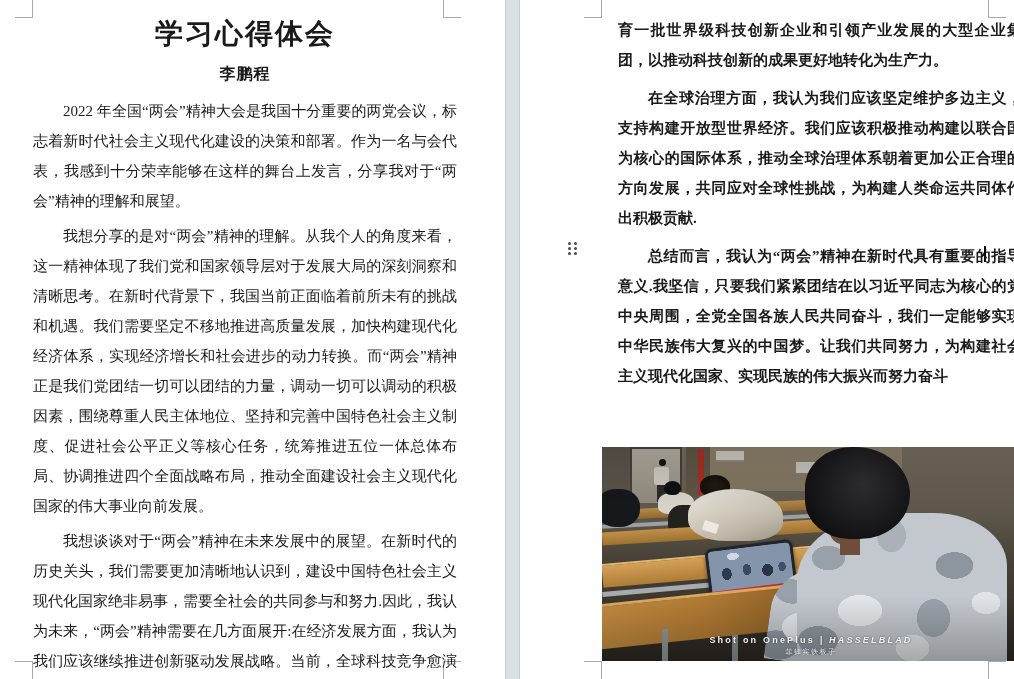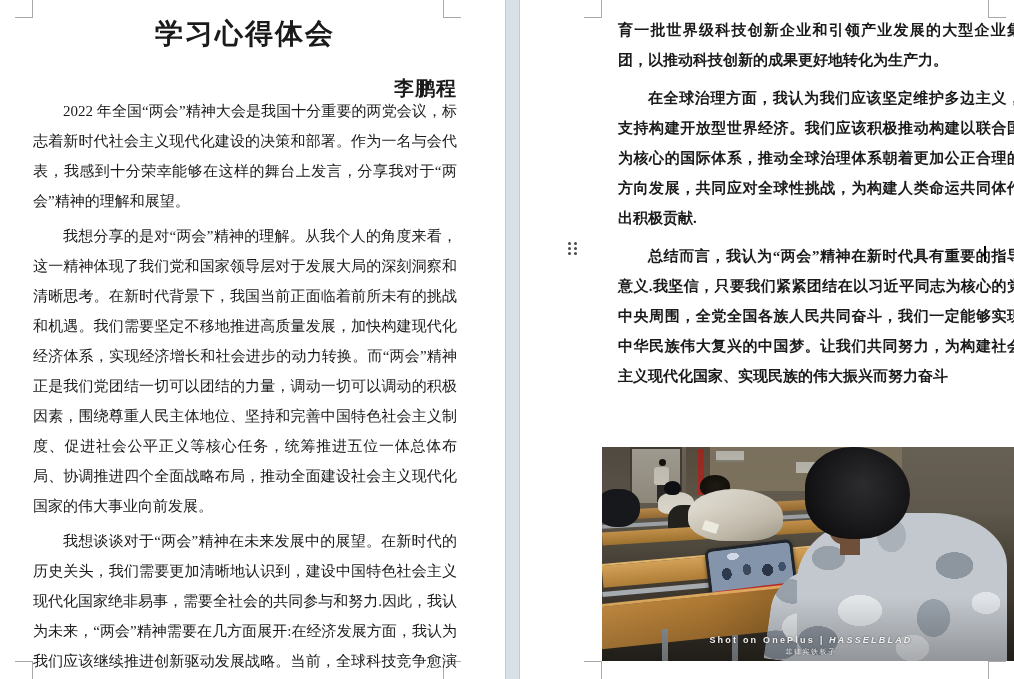--- a/index.html
+++ b/index.html
@@ -11,22 +11,22 @@
   .gap{position:absolute;top:0;left:505px;width:15px;height:679px;background:#d9e0e6;
        border-left:1px solid #c3cad0;border-right:1px solid #c3cad0;box-sizing:border-box;}
   
   .mark{position:absolute;width:18px;height:18px;box-sizing:border-box;}
   .mk-tl{border-right:1px solid #a9a9a9;border-bottom:1px solid #a9a9a9;}
   .mk-tr{border-left:1px solid #a9a9a9;border-bottom:1px solid #a9a9a9;}
   .mk-bl{border-right:1px solid #a9a9a9;border-top:1px solid #a9a9a9;}
   .mk-br{border-left:1px solid #a9a9a9;border-top:1px solid #a9a9a9;}
   .doc-title{position:absolute;left:33px;top:14px;width:424px;text-align:center;
              font-size:28px;line-height:40px;font-weight:700;letter-spacing:2px;}
-  .doc-author{position:absolute;left:33px;top:76px;width:424px;text-align:right;
-              font-size:20px;line-height:24px;font-weight:700;letter-spacing:1px;}
+  .doc-author{position:absolute;left:33px;top:62px;width:424px;text-align:center;
+              font-size:16px;line-height:24px;font-weight:700;letter-spacing:1px;}
   .body1{position:absolute;left:33px;top:96px;width:424px;}
   .body2{position:absolute;left:98px;top:15px;width:404px;font-weight:bold;}
   .body1 p,.body2 p{margin:0;font-size:15px;line-height:30px;text-align:justify;
                     text-justify:inter-ideograph;text-indent:2em;}
   .body1 p{margin-bottom:5px;}
   .body2 p{margin-bottom:8px;}
   .body2 p.no-indent{text-indent:0;}
   
   .drag-handle{position:absolute;left:48px;top:242px;width:11px;height:15px;
                display:grid;grid-template-columns:3px 3px;grid-template-rows:3px 3px 3px;

